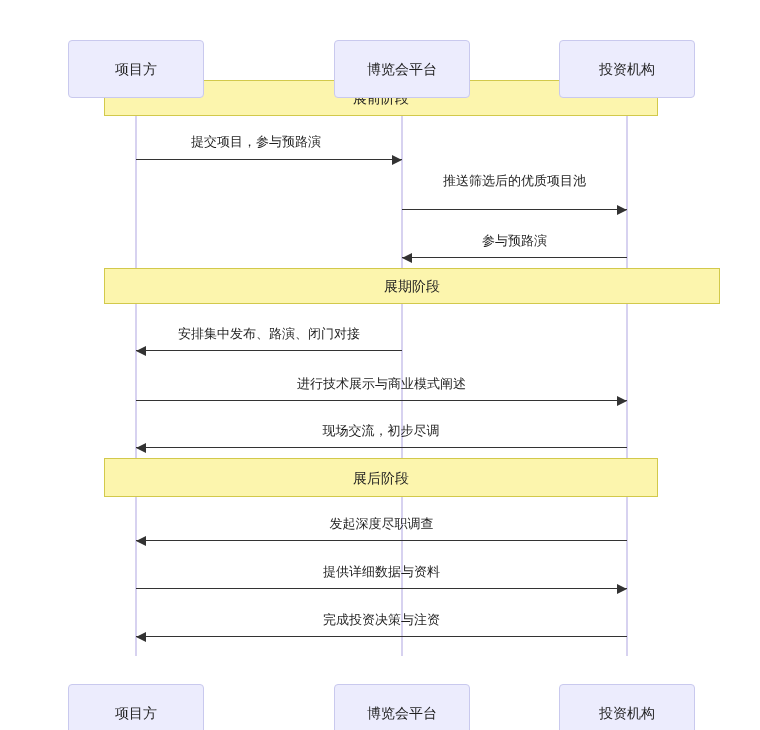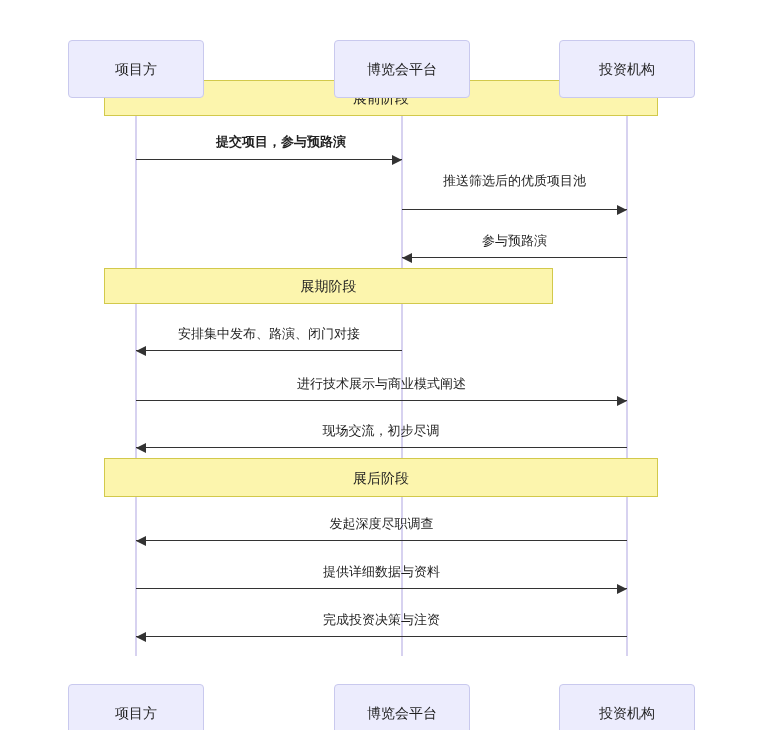--- a/index.html
+++ b/index.html
@@ -81,29 +81,29 @@
 </head>
 <body>
 
 <div id="diagram">
     <div class="lifeline" style="left: 135px; top: 70px; height: 586px;"></div>
     <div class="lifeline" style="left: 401px; top: 70px; height: 586px;"></div>
     <div class="lifeline" style="left: 626px; top: 70px; height: 586px;"></div>
     <div class="phase" style="left: 104px; top: 80px; width: 554px; height: 36px;">
       <span class="phase-label">展前阶段</span>
     </div>
-    <div class="phase" style="left: 104px; top: 268px; width: 449px; height: 36px;">
+    <div class="phase" style="left: 104px; top: 268px; width: 616px; height: 36px;">
       <span class="phase-label">展期阶段</span>
     </div>
     <div class="phase" style="left: 104px; top: 458px; width: 554px; height: 39px;">
       <span class="phase-label">展后阶段</span>
     </div>
     <div class="msg-line" style="left: 136px; top: 159px; width: 266px;"></div>
     <div class="msg-head right" style="top: 155px; left: 392px;"></div>
-    <div class="msg-label" style="left: 281px; top: 135px; font-weight: bold;">提交项目，参与预路演</div>
+    <div class="msg-label" style="left: 256px; top: 135px;">提交项目，参与预路演</div>
     <div class="msg-line" style="left: 402px; top: 209px; width: 225px;"></div>
     <div class="msg-head right" style="top: 205px; left: 617px;"></div>
     <div class="msg-label" style="left: 514.5px; top: 174px;">推送筛选后的优质项目池</div>
     <div class="msg-line" style="left: 402px; top: 257px; width: 225px;"></div>
     <div class="msg-head left" style="top: 253px; left: 402px;"></div>
     <div class="msg-label" style="left: 514.5px; top: 234px;">参与预路演</div>
     <div class="msg-line" style="left: 136px; top: 350px; width: 266px;"></div>
     <div class="msg-head left" style="top: 346px; left: 136px;"></div>
     <div class="msg-label" style="left: 269px; top: 327px;">安排集中发布、路演、闭门对接</div>
     <div class="msg-line" style="left: 136px; top: 400px; width: 491px;"></div>

